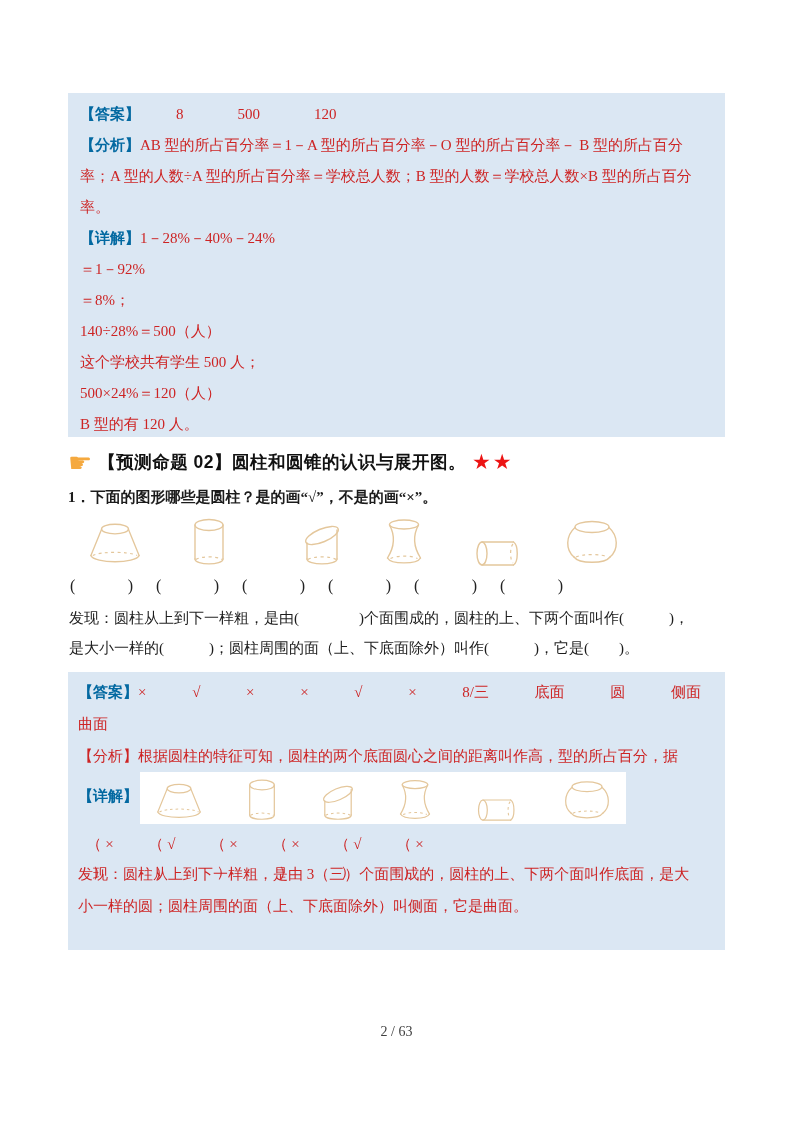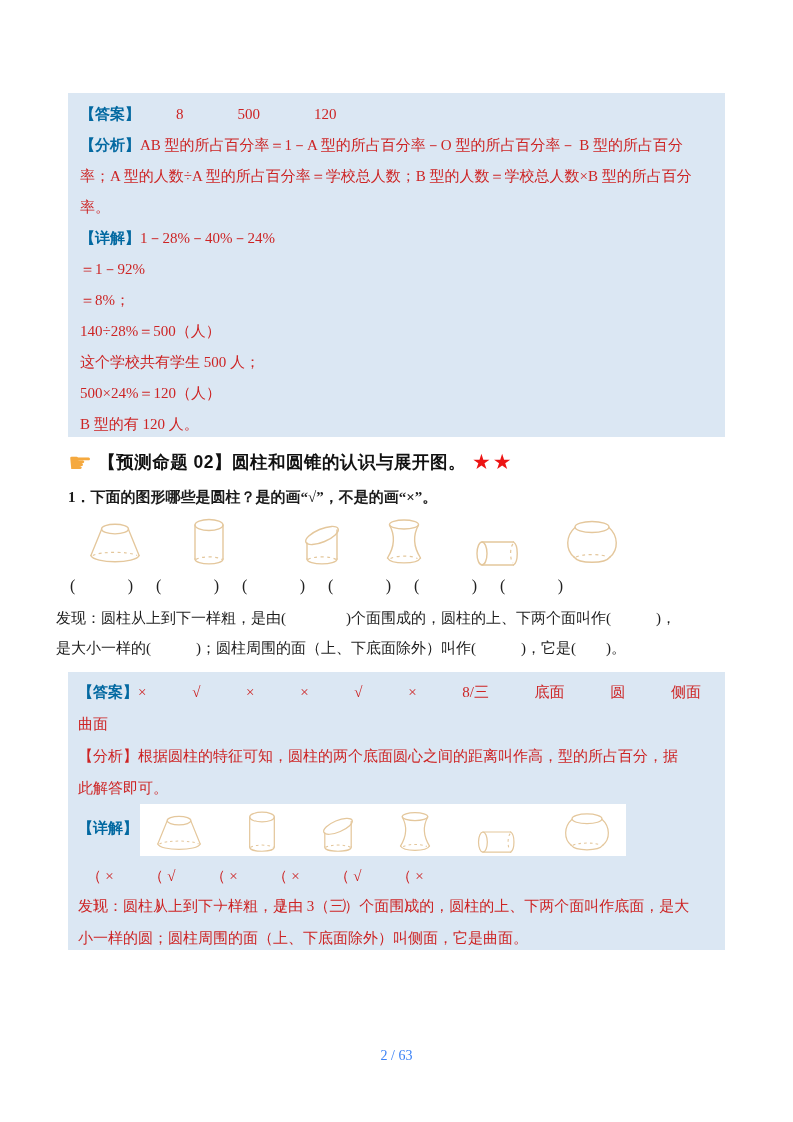--- a/index.html
+++ b/index.html
@@ -32,37 +32,37 @@
            font-family:"DejaVu Sans",sans-serif; }
   .q1 { position:absolute; left:68px; top:488px; width:657px; white-space:nowrap;font-weight:bold; }
   
   .shapes-row { position:absolute; left:68px; top:513px; width:657px; height:56px; }
   .shapes-row svg { position:absolute; bottom:2px; }
   svg .ln { fill:none; stroke:#e4c79c; stroke-width:1.4; stroke-linecap:round; }
   svg .dsh { fill:none; stroke:#e4c79c; stroke-width:1.2; stroke-dasharray:3 3.5; }
   .parens-row { position:absolute; left:70px; top:577px; display:flex; gap:23px; }
   .pair { width:63px; display:inline-flex; justify-content:space-between;
           font-size:16px; color:#222; }
-  .fill-line { position:absolute; left:56px; width:700px; white-space:nowrap; overflow:hidden; }
+  .fill-line { position:absolute; left:69px; width:700px; white-space:nowrap; overflow:hidden; }
   .fl1 { top:609px; } .fl2 { top:639px; }
   
   .b2row { line-height:32px; height:32px; white-space:nowrap; overflow:hidden; color:#cd2424; }
   .ansrow { display:flex; align-items:baseline; }
   .ansrow .items { flex:1; display:flex; justify-content:space-between; padding-right:14px; }
   .detail-row { display:flex; align-items:flex-start; height:56px; }
   .strip {
     background:#ffffff; width:486px; height:52px; margin-left:2px;
     display:flex; justify-content:space-between; align-items:flex-end;
     padding:2px 12px; box-sizing:border-box;
   }
   .strip svg { transform:scale(0.88); transform-origin:bottom center; }
   .marks-row { display:flex; gap:18px; height:28px; line-height:28px; color:#cd2424; margin-top:2px; }
   .marks-row span { width:44px; display:inline-block; text-align:center; }
-  .footer { position:absolute; top:1048px; left:0; width:100%; text-align:center;
-            font-size:14px; color:#3b82f6; }
+  .footer { position:absolute; top:1024px; left:0; width:100%; text-align:center;
+            font-size:14px; color:#404040; }
 </style>
 </head>
 <body>
 
 <div class="blue-box box1">
   <div class="bline">
     <span class="lbl">【答案】</span><span class="ans ans-first">8</span><span class="ans">500</span><span class="ans">120</span>
   </div>
   <div class="bline"><span class="lbl">【分析】</span><span>AB 型的所占百分率＝1－A 型的所占百分率－O 型的所占百分率－ B 型的所占百分</span></div>
   <div class="bline"><span class="lbl"></span><span>率；A 型的人数÷A 型的所占百分率＝学校总人数；B 型的人数＝学校总人数×B 型的所占百分</span></div>
@@ -170,21 +170,20 @@
       <span>√</span>
       <span>×</span>
       <span>8/三</span>
       <span>底面</span>
       <span>圆</span>
       <span>侧面</span>
     </span>
   </div>
   <div class="b2row">曲面</div>
   <div class="b2row">【分析】根据圆柱的特征可知，圆柱的两个底面圆心之间的距离叫作高，型的所占百分，据</div>
-  <div class="b2row">此解答即可。</div>
   <div class="detail-row">
     <span class="lbl" style="line-height:48px">【详解】</span>
     <div class="strip">
       <svg width="54" height="46" viewBox="0 0 56 46">
         <ellipse class="ln" cx="28" cy="7.5" rx="14" ry="5"></ellipse>
         <path class="ln" d="M14 8 L3 35"></path>
           <path class="ln" d="M42 8 L53 35"></path>
         <path class="ln" d="M3 35 C6 43.5 50 43.5 53 35"></path>
         <path class="dsh" d="M5 35 C13 30.5 43 30.5 51 35"></path>
       </svg>

